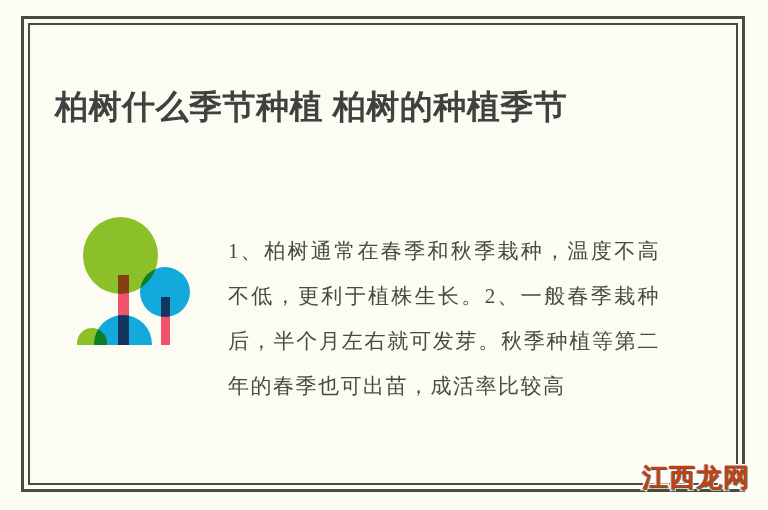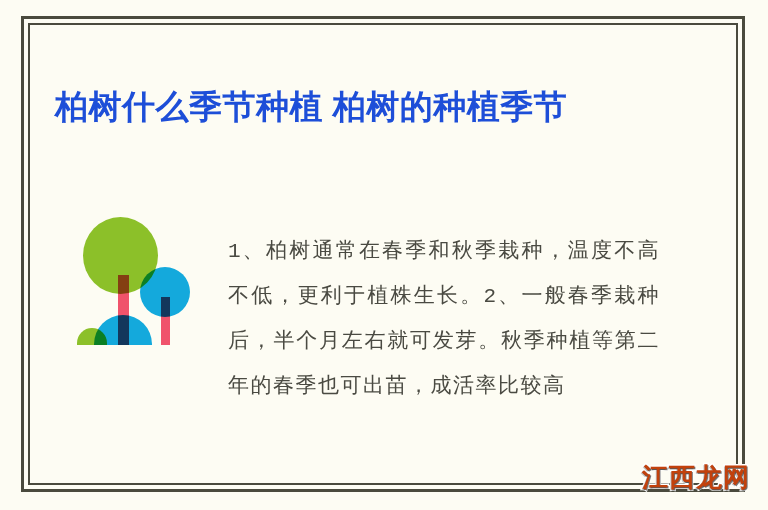--- a/index.html
+++ b/index.html
@@ -44,21 +44,21 @@
 
   
   .title {
     position: absolute;
     left: 55px;
     top: 62px;
     width: 625px;
     font-size: 33px;
     line-height: 46px;
     font-weight: 700;
-    color: #1d4ed8;
+    color: #404040;
     letter-spacing: 0.5px;
   }
 
   
   .illustration {
     position: absolute;
     left: 75px;
     top: 215px;
     width: 120px;
     height: 132px;
@@ -122,21 +122,21 @@
   }
 
   
   .body-text {
     position: absolute;
     left: 228px;
     top: 208px;
     width: 432px;
     height: 240px;
     overflow: hidden;
-    font-family: Liberation Mono, monospace;
+    font-family: Liberation Serif, serif;
     font-size: 21px;
     line-height: 45px;
     color: #4a4a42;
     letter-spacing: 1.5px;
     text-align: justify;
   }
 
   
   .watermark {
     position: absolute;

